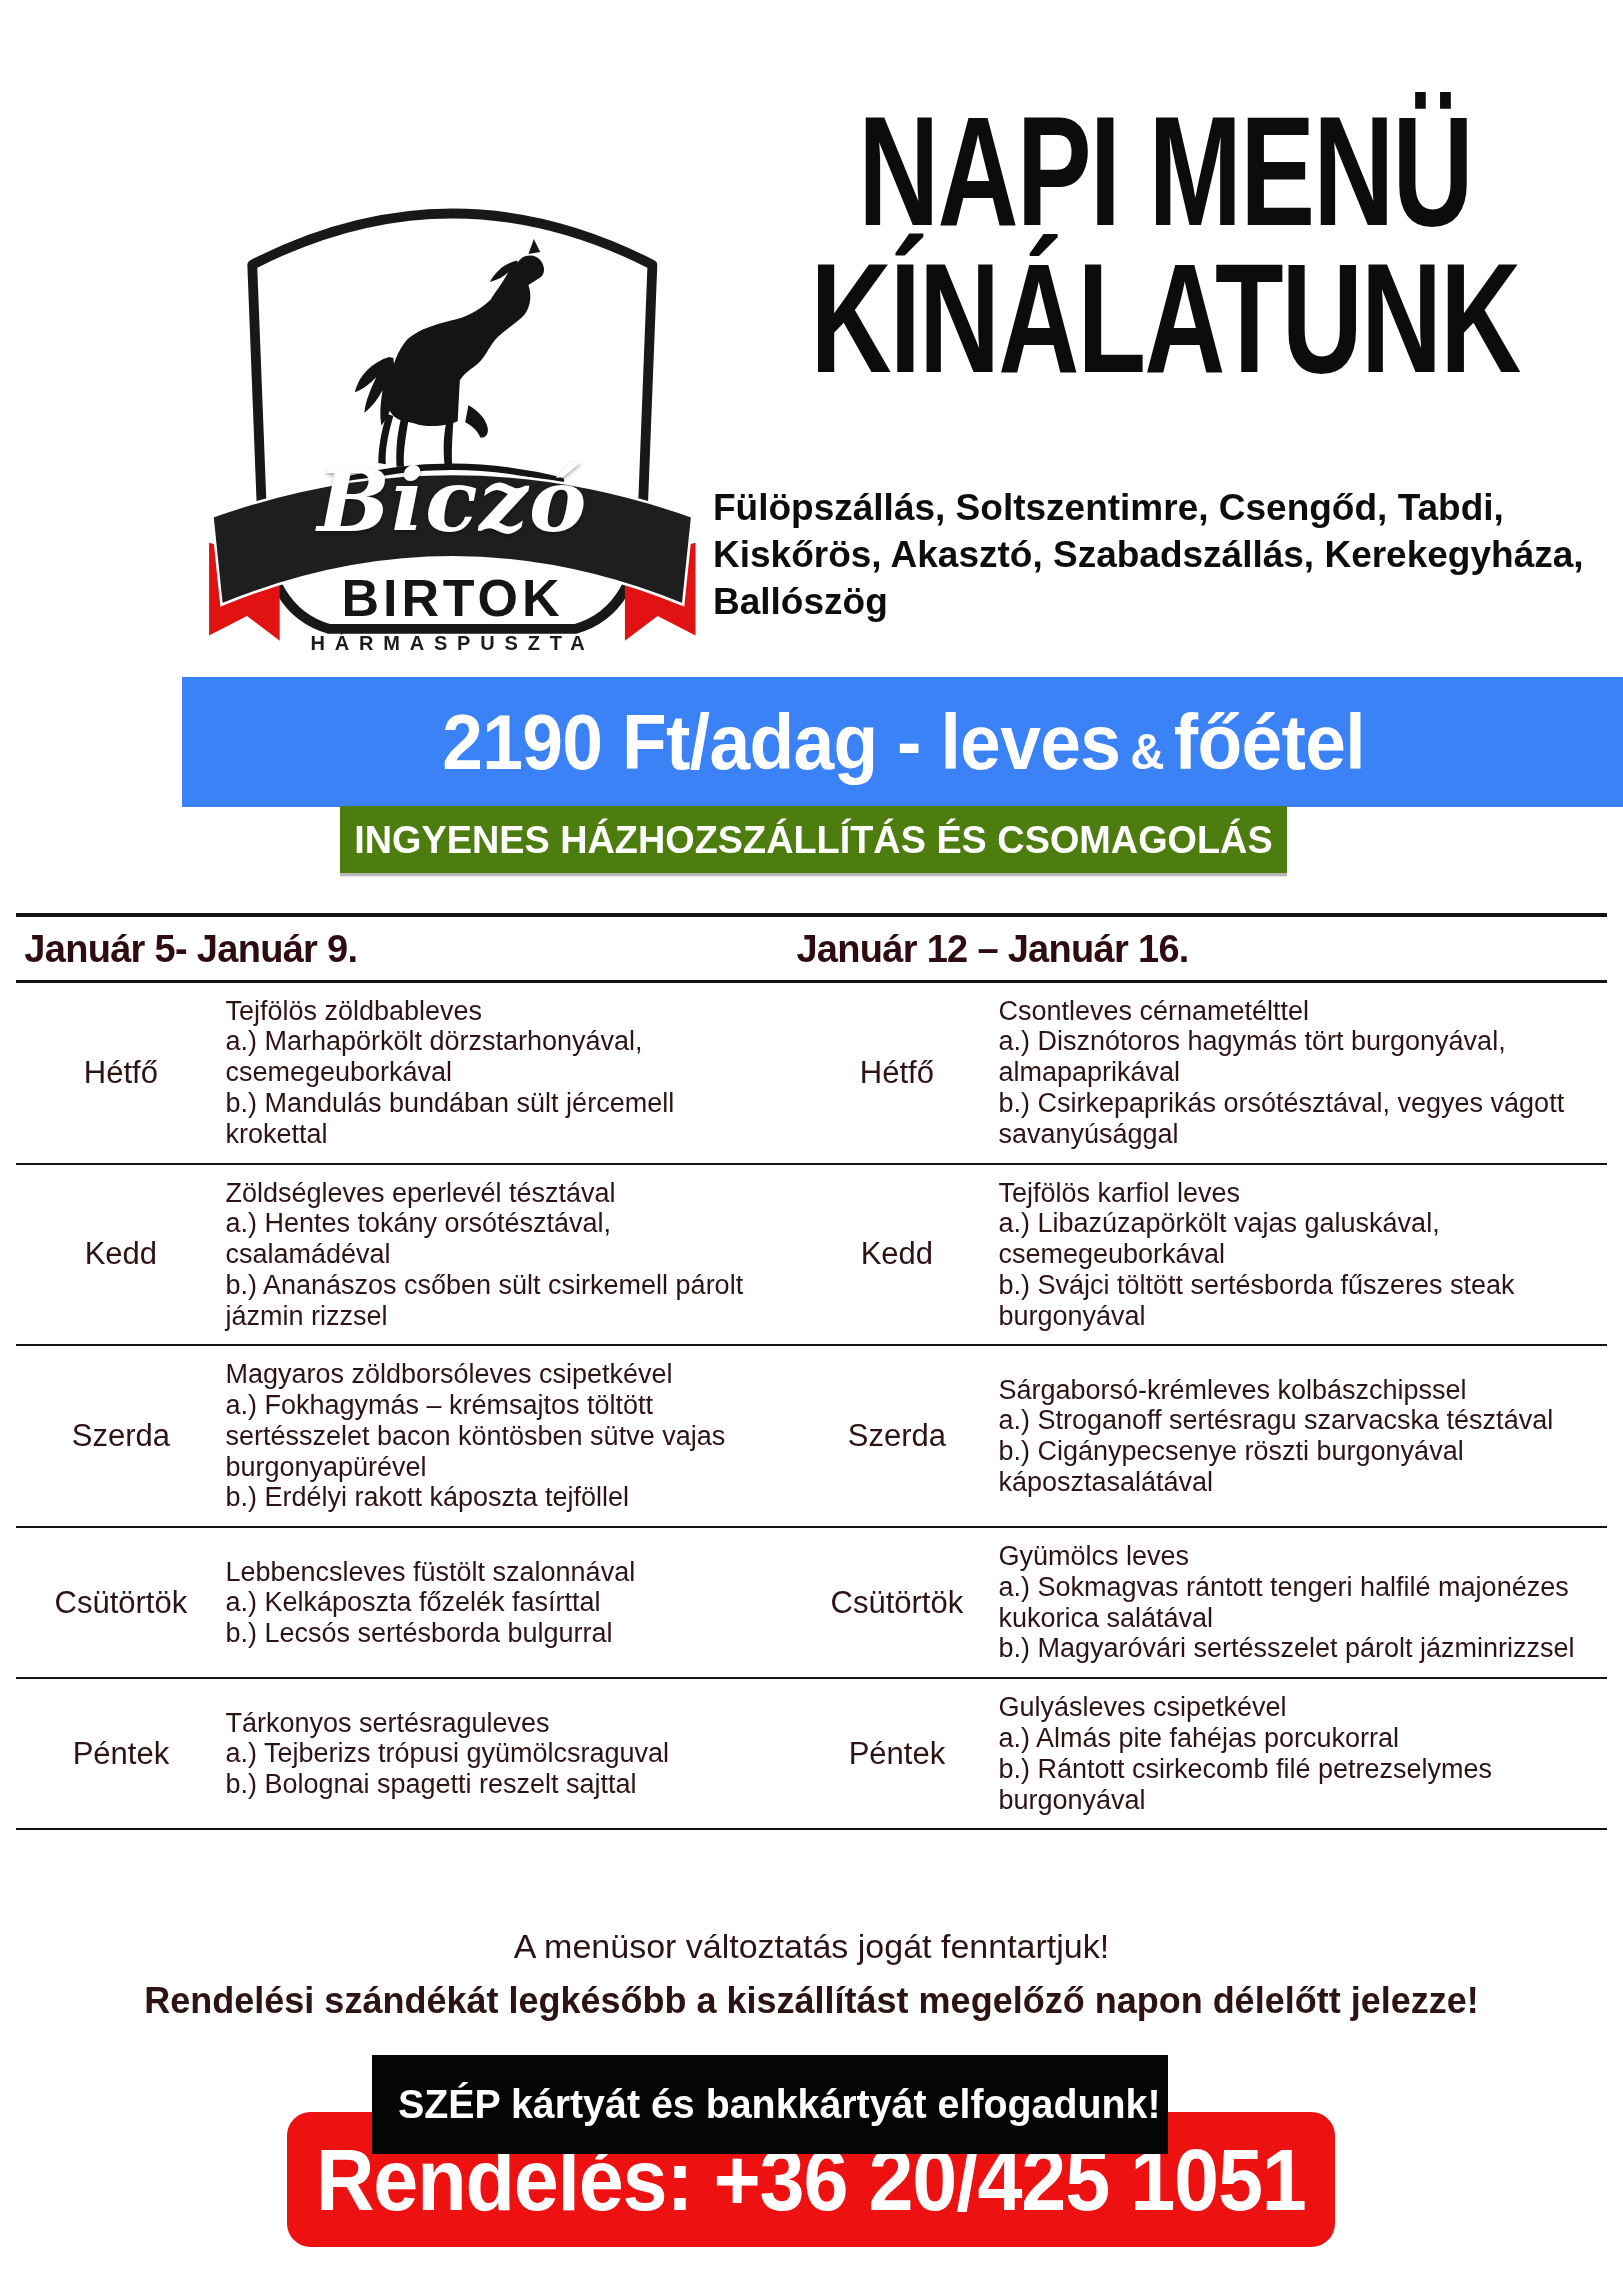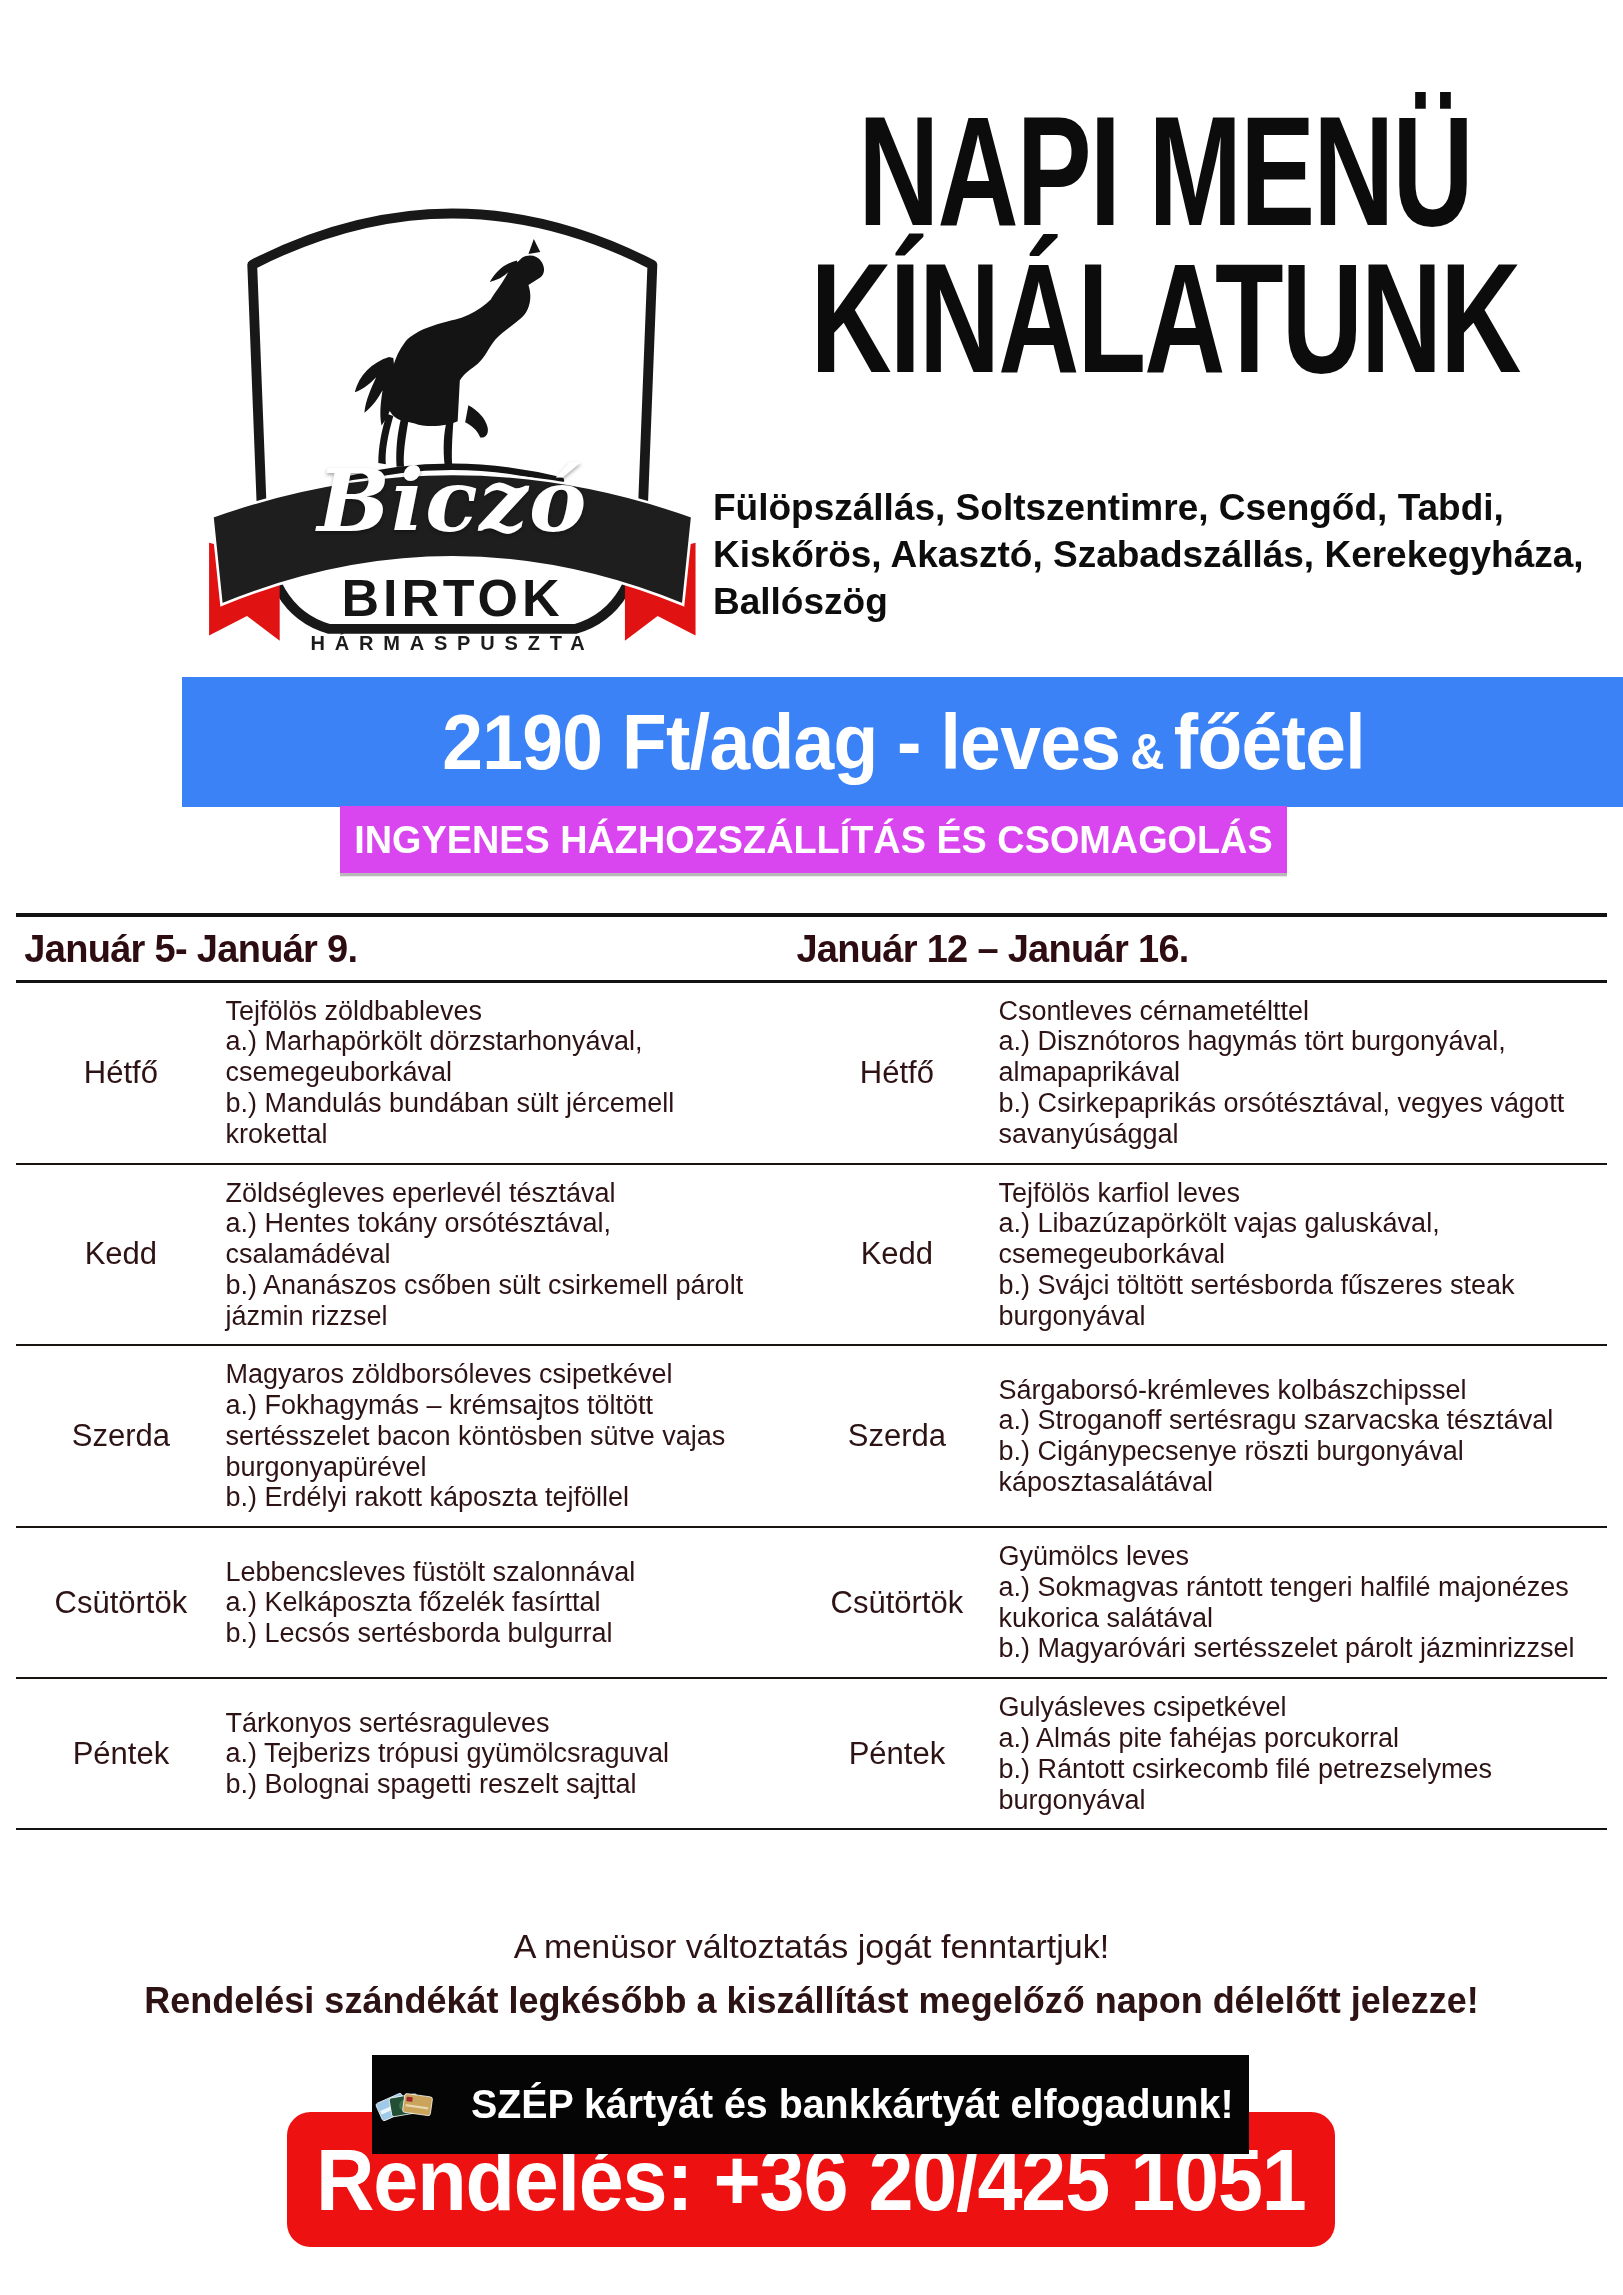--- a/index.html
+++ b/index.html
@@ -46,21 +46,21 @@
     position:absolute; left:182px; top:677px; width:1444px; height:130px;
     background:#3b82f6; display:flex; align-items:center; justify-content:center;
   }
   .price-text {
     color:#ffffff; font-weight:800; font-size:77px; letter-spacing:-0.7px;
     transform:scaleX(0.95); white-space:nowrap;
   }
   .price-amp { font-size:50px; margin:0 10.5px; }
   .delivery-banner {
     position:absolute; left:340px; top:806px; width:947px; height:67px;
-    background:#d946ef; display:flex; align-items:center; justify-content:center;
+    background:#4d7c0f; display:flex; align-items:center; justify-content:center;
     box-shadow:0 3.3px 0 rgba(0,0,0,0.28);
   }
   .delivery-text {
     color:#ffffff; font-weight:800; font-size:39px; white-space:nowrap;
     transform:scaleX(0.97);
   }
 
   
   .menu-table {
     position:absolute; left:16.4px; top:913px; width:1591px;
@@ -102,21 +102,21 @@
   .order-banner {
     position:absolute; left:287px; top:2112px; width:1048px; height:135px;
     background:#ee1111; border-radius:23.6px; z-index:1;
     display:flex; align-items:center; justify-content:center;
   }
   .order-text {
     color:#ffffff; font-weight:800; font-size:88px; white-space:nowrap;
     transform:scaleX(0.92); letter-spacing:-1.3px;
   }
   .cards-banner {
-    position:absolute; left:372px; top:2055px; width:877px; height:99px;
+    position:absolute; left:372px; top:2055px; width:796px; height:99px;
     background:#050505; z-index:2;
     display:flex; align-items:center; justify-content:center; gap:18.3px;
   }
   .cards-text {
     color:#ffffff; font-weight:800; font-size:41px; white-space:nowrap;
     transform:scaleX(0.96);
   }
 </style>
 </head>
 <body>

